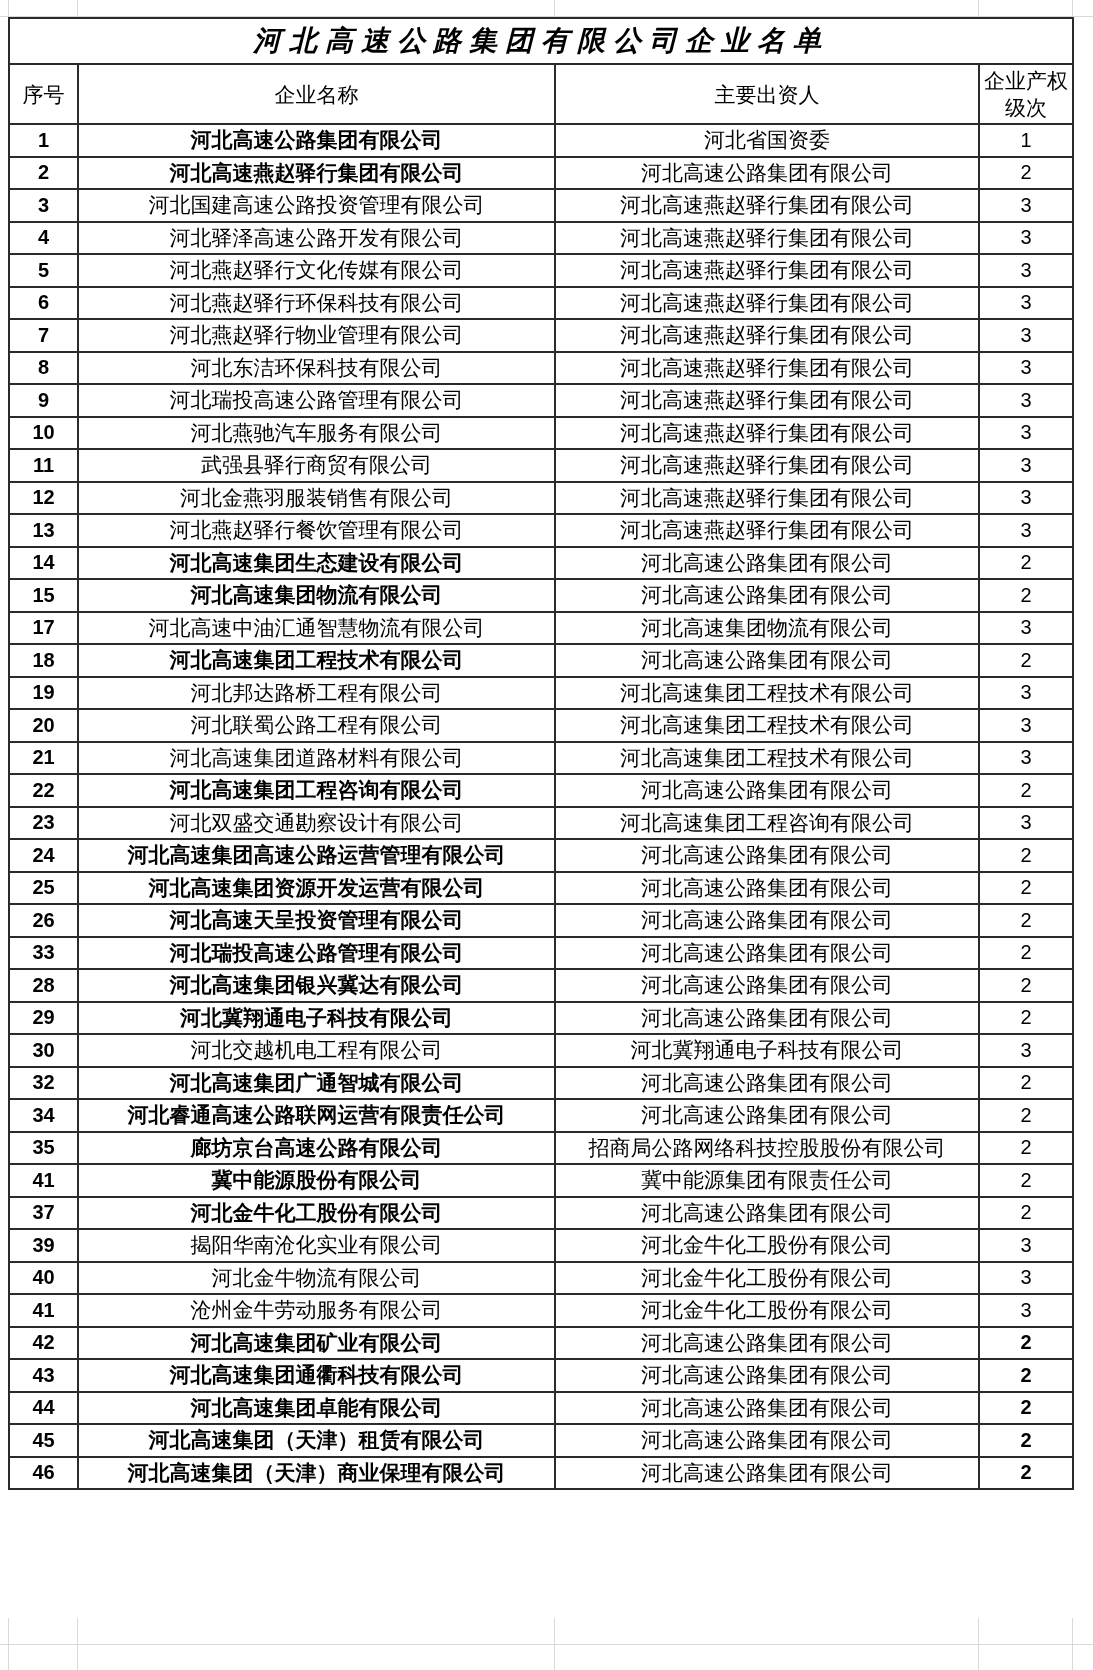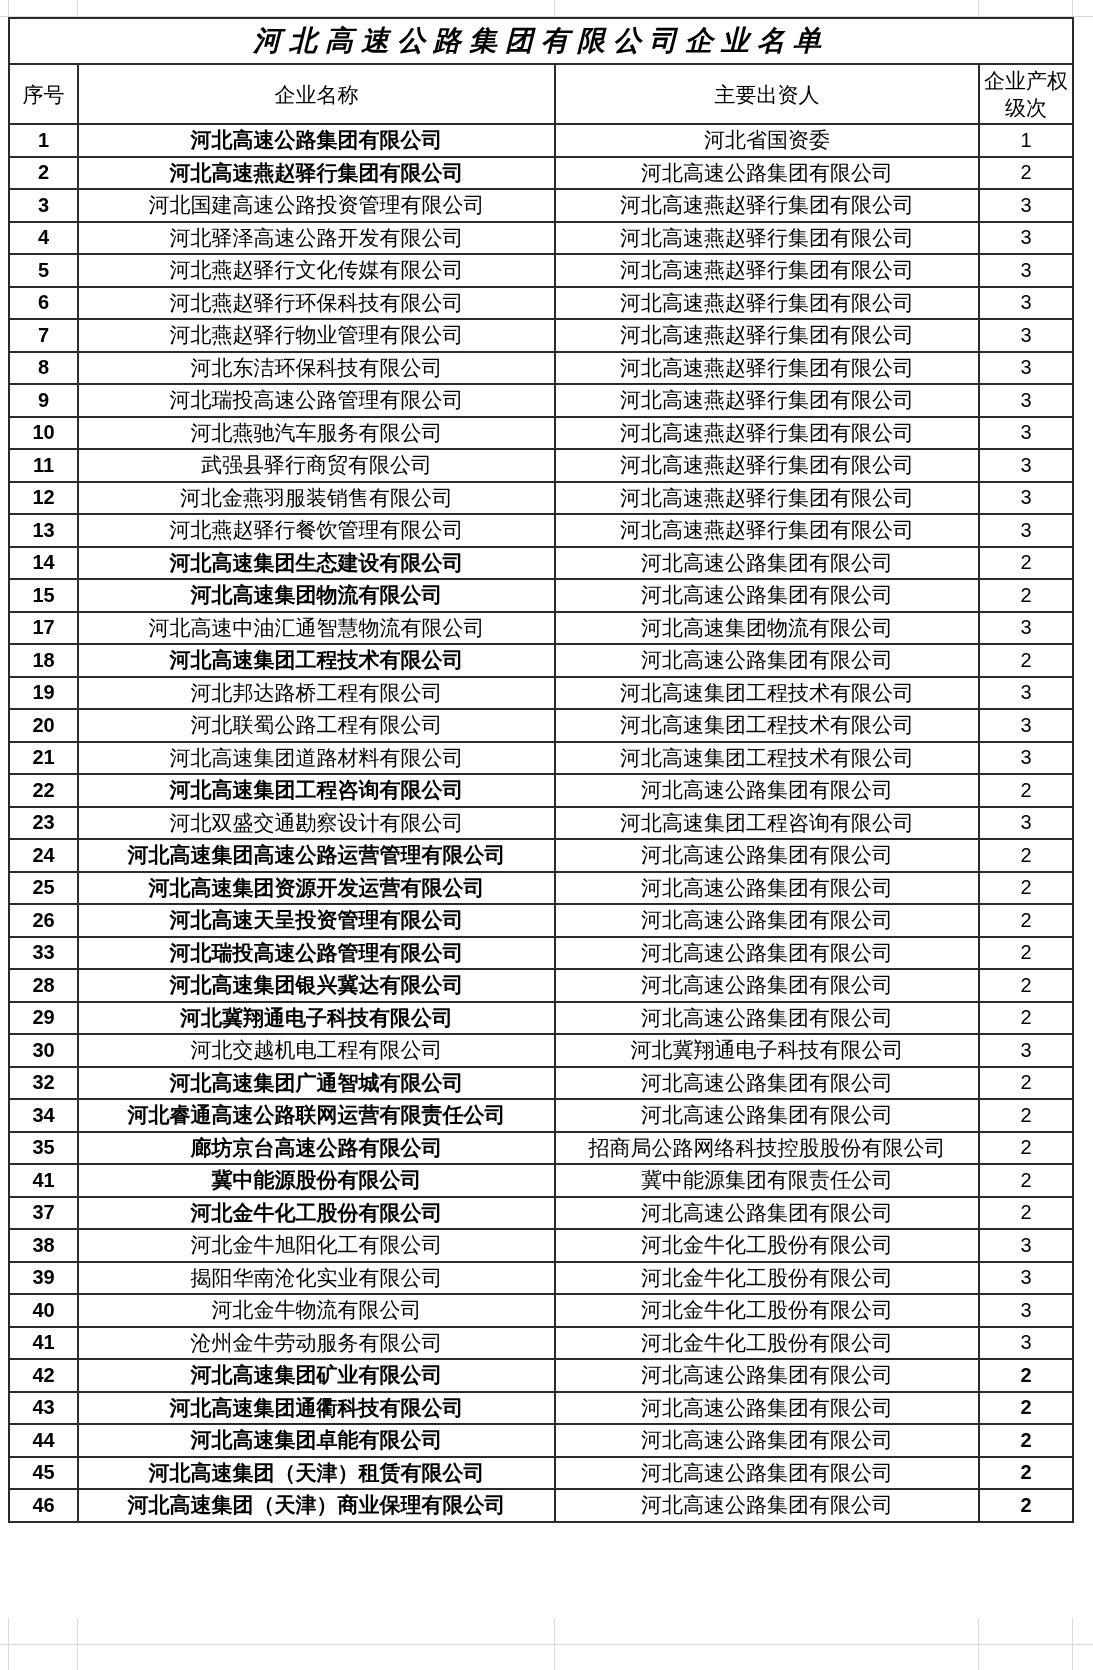--- a/index.html
+++ b/index.html
@@ -328,26 +328,20 @@
     <td class="c-lvl">2</td>
   </tr>
 
   <tr>
     <td class="c-no">37</td>
     <td class="c-name bold">河北金牛化工股份有限公司</td>
     <td class="c-inv">河北高速公路集团有限公司</td>
     <td class="c-lvl">2</td>
   </tr>
 
-  <tr>
-    <td class="c-no">38</td>
-    <td class="c-name">河北金牛旭阳化工有限公司</td>
-    <td class="c-inv">河北金牛化工股份有限公司</td>
-    <td class="c-lvl">3</td>
-  </tr>
 
   <tr>
     <td class="c-no">39</td>
     <td class="c-name">揭阳华南沧化实业有限公司</td>
     <td class="c-inv">河北金牛化工股份有限公司</td>
     <td class="c-lvl">3</td>
   </tr>
 
   <tr>
     <td class="c-no">40</td>

